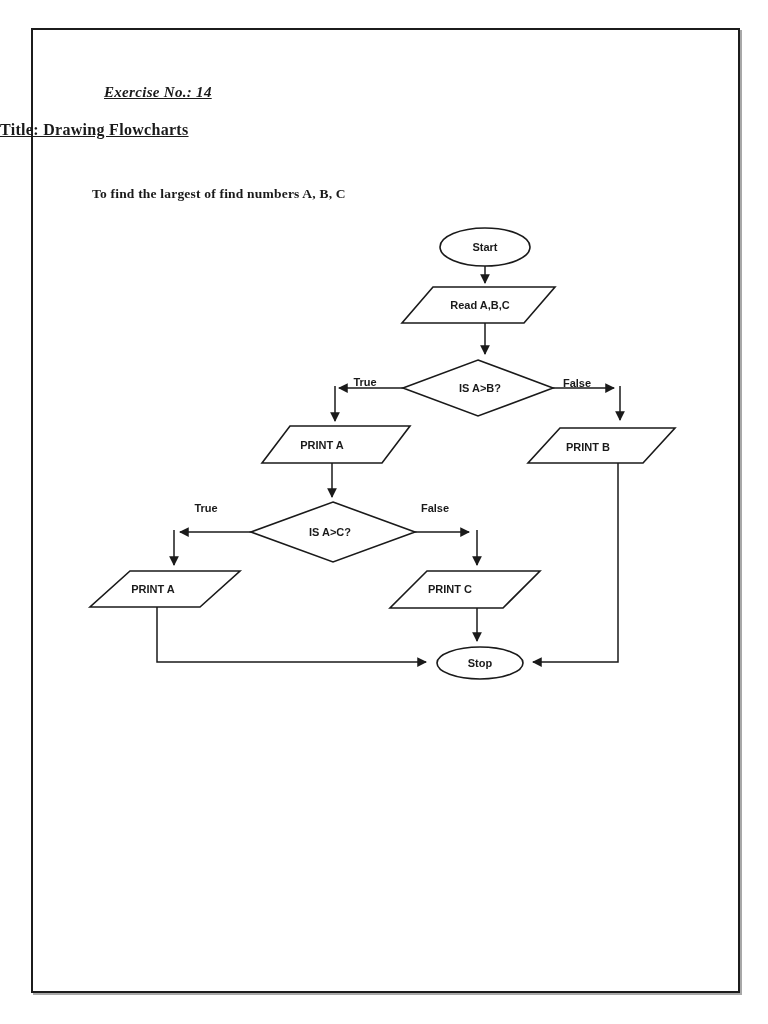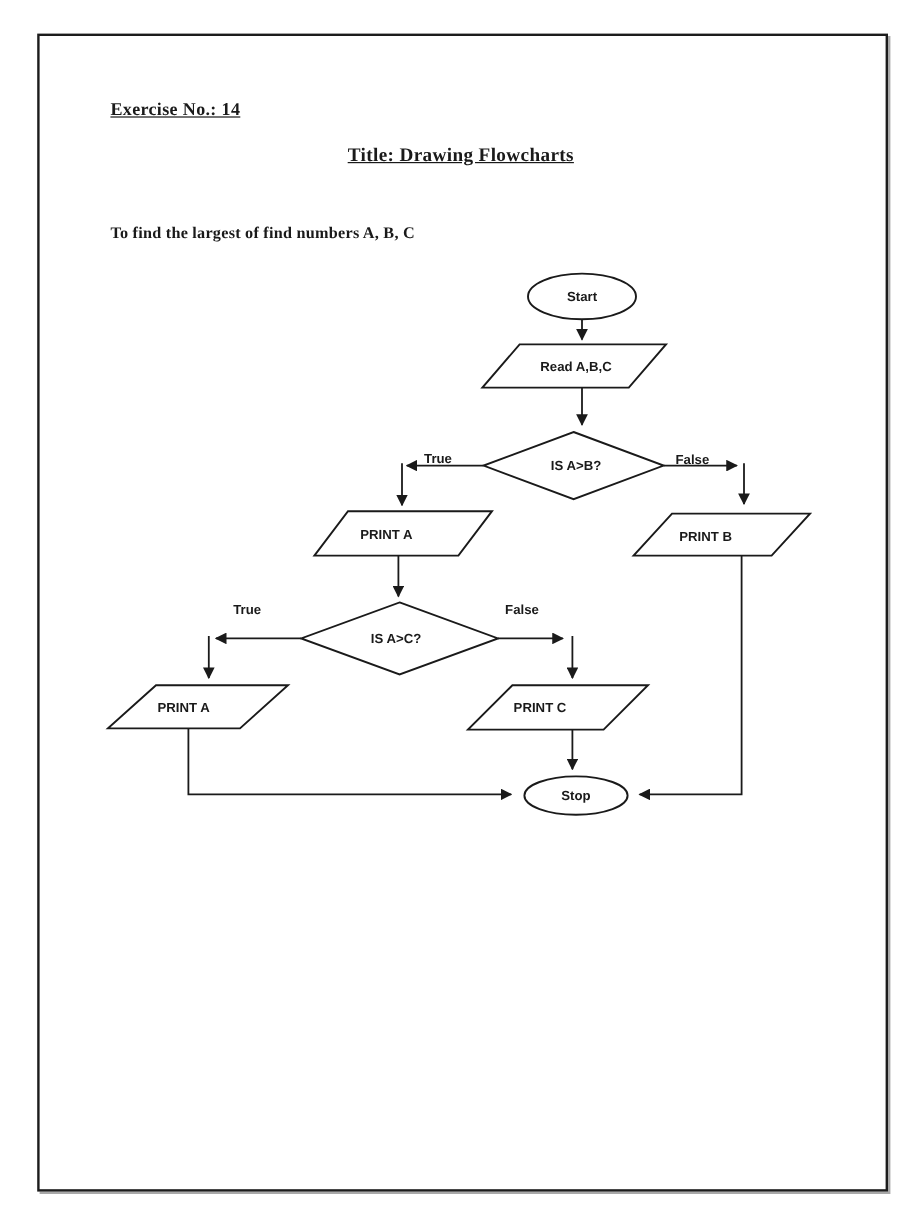--- a/index.html
+++ b/index.html
@@ -20,34 +20,35 @@
     left: 31px;
     top: 28px;
     width: 705px;
     height: 961px;
     border: 2px solid #1c1c1c;
     box-shadow: 2px 2px 0 rgba(110,110,110,0.6);
     background: #ffffff;
   }
   .exercise-heading {
     position: absolute;
-    left: 92px;
+    left: 104px;
     top: 84px;
     font-size: 15px;
     font-weight: bold;
     text-decoration: underline;
     letter-spacing: 0.3px;
     white-space: nowrap;
+    font-style: italic;
   }
   .title-heading-row {
     position: absolute;
     left: 0;
     top: 121px;
     width: 768px;
-    text-align: center;
+    text-align: left;
   }
   .title-heading {
     display: inline-block;
     font-size: 16px;
     font-weight: bold;
     text-decoration: underline;
     letter-spacing: 0.3px;
     white-space: nowrap;
   }
   .problem-statement {

